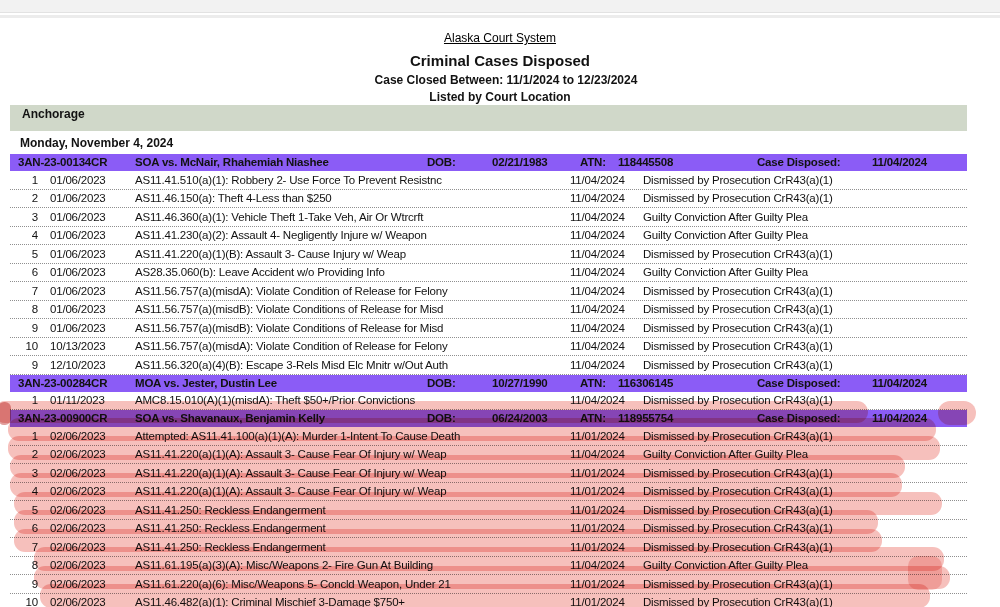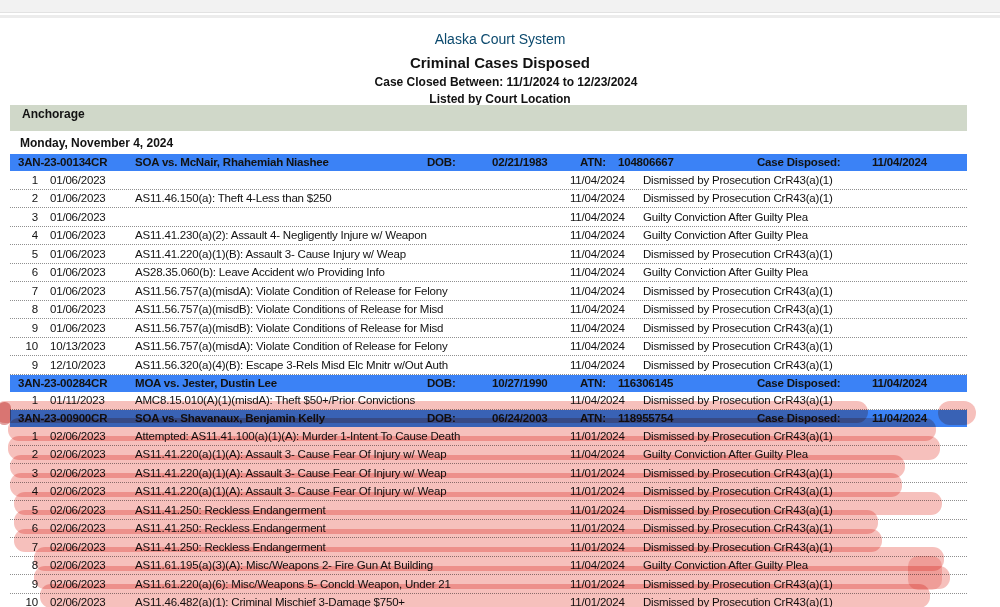--- a/index.html
+++ b/index.html
@@ -7,34 +7,34 @@
     position:relative; width:1000px; height:607px; overflow:hidden;
     background:#ffffff; font-family:"Liberation Sans", sans-serif; color:#121212;
   }
   
   .top-strip  { position:absolute; left:0; top:0; width:1000px; height:12px;
                 background:#f2f2f2; border-bottom:1px solid #e2e2e2; }
   .top-strip2 { position:absolute; left:0; top:15px; width:1000px; height:3px; background:#ececec; }
 
   
   .title-block { position:absolute; left:0; top:31px; width:1000px; text-align:center; }
-  .t-org   { font-size:14px; font-weight:400; color:#0c4a6e; margin-bottom:7px; }
+  .t-org   { font-size:12px; font-weight:400; color:#000000; margin-bottom:7px;text-decoration:underline; }
   .t-title { font-size:15px;   font-weight:700; margin-bottom:4px; }
   .t-range { font-size:12px;   font-weight:700; margin-bottom:3px;padding-left:12px; }
   .t-list  { font-size:12px;   font-weight:700; }
 
   .content { position:absolute; left:10px; top:105px; width:957px; }
 
   .location-bar { height:26px; line-height:19px; background:#d0d8c9;
                   font-weight:700; font-size:12px; padding-left:12px; box-sizing:border-box; }
   .day-line { margin-top:4px; height:17px; line-height:17px;
               font-weight:700; font-size:12px; padding-left:10px; box-sizing:border-box; }
   #cases { margin-top:2px; }
 
-  .case-header { position:relative; height:17px; line-height:17px; background:#3b82f6;
+  .case-header { position:relative; height:17px; line-height:17px; background:#8b5cf6;
                  font-weight:700; font-size:11.5px; letter-spacing:-0.2px; white-space:nowrap; }
   .case-header span { position:absolute; top:0; }
   .ch-num     { left:8px; }
   .ch-parties { left:125px; }
   .ch-dob-l   { left:417px; }
   .ch-dob     { left:482px; }
   .ch-atn-l   { left:570px; }
   .ch-atn     { left:608px; }
   .ch-cd-l    { left:747px; }
   .ch-cd      { left:862px; }
@@ -70,40 +70,42 @@
     <div class="location-bar">Anchorage</div>
     <div class="day-line">Monday, November 4, 2024</div>
     <div id="cases">
         <div class="case-section">
           <div class="case-header">
     <span class="ch-num">3AN-23-00134CR</span>
     <span class="ch-parties">SOA vs. McNair, Rhahemiah Niashee</span>
     <span class="ch-dob-l">DOB:</span>
     <span class="ch-dob">02/21/1983</span>
     <span class="ch-atn-l">ATN:</span>
-    <span class="ch-atn">104806667</span>
+    <span class="ch-atn">118445508</span>
     <span class="ch-cd-l">Case Disposed:</span>
     <span class="ch-cd">11/04/2024</span>
   </div>
           <div class="charge-row">
     <span class="c-num">1</span>
     <span class="c-filed">01/06/2023</span>
+    <span class="c-charge">AS11.41.510(a)(1): Robbery 2- Use Force To Prevent Resistnc</span>
     <span class="c-ddate">11/04/2024</span>
     <span class="c-disp">Dismissed by Prosecution CrR43(a)(1)</span>
   </div>
           <div class="charge-row">
     <span class="c-num">2</span>
     <span class="c-filed">01/06/2023</span>
     <span class="c-charge">AS11.46.150(a): Theft 4-Less than $250</span>
     <span class="c-ddate">11/04/2024</span>
     <span class="c-disp">Dismissed by Prosecution CrR43(a)(1)</span>
   </div>
           <div class="charge-row">
     <span class="c-num">3</span>
     <span class="c-filed">01/06/2023</span>
+    <span class="c-charge">AS11.46.360(a)(1): Vehicle Theft 1-Take Veh, Air Or Wtrcrft</span>
     <span class="c-ddate">11/04/2024</span>
     <span class="c-disp">Guilty Conviction After Guilty Plea</span>
   </div>
           <div class="charge-row">
     <span class="c-num">4</span>
     <span class="c-filed">01/06/2023</span>
     <span class="c-charge">AS11.41.230(a)(2): Assault 4- Negligently Injure w/ Weapon</span>
     <span class="c-ddate">11/04/2024</span>
     <span class="c-disp">Guilty Conviction After Guilty Plea</span>
   </div>

